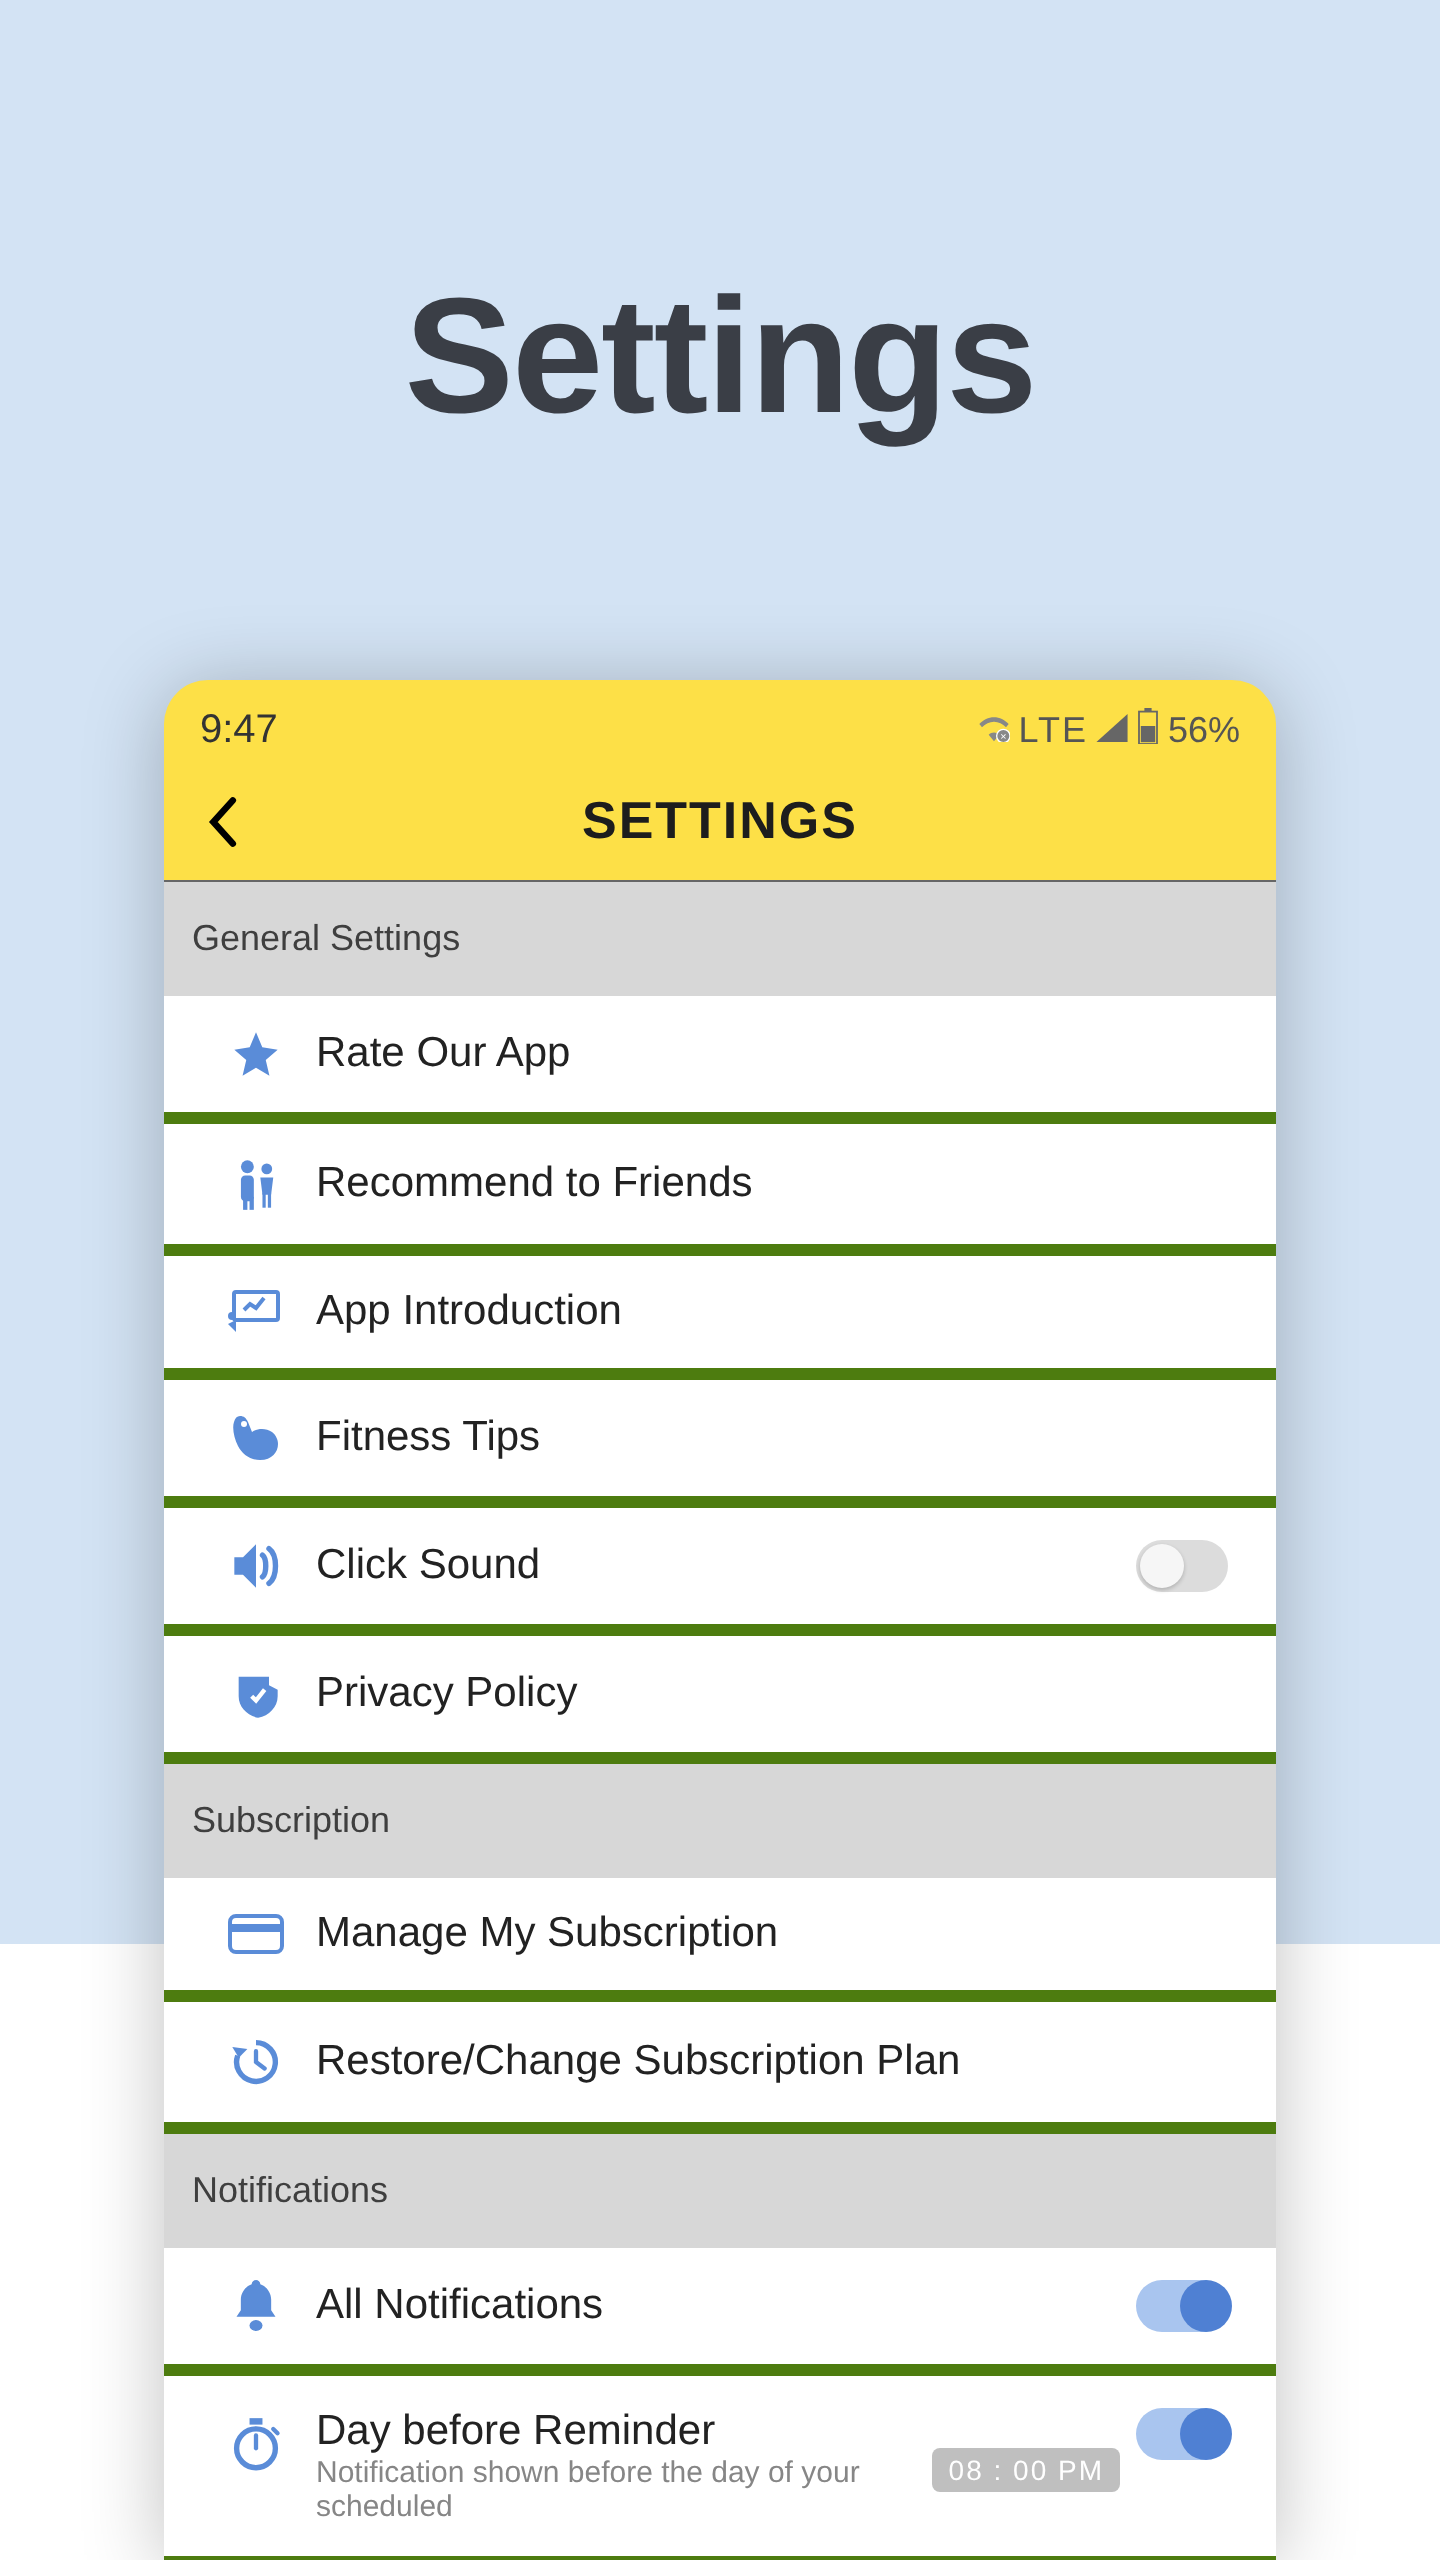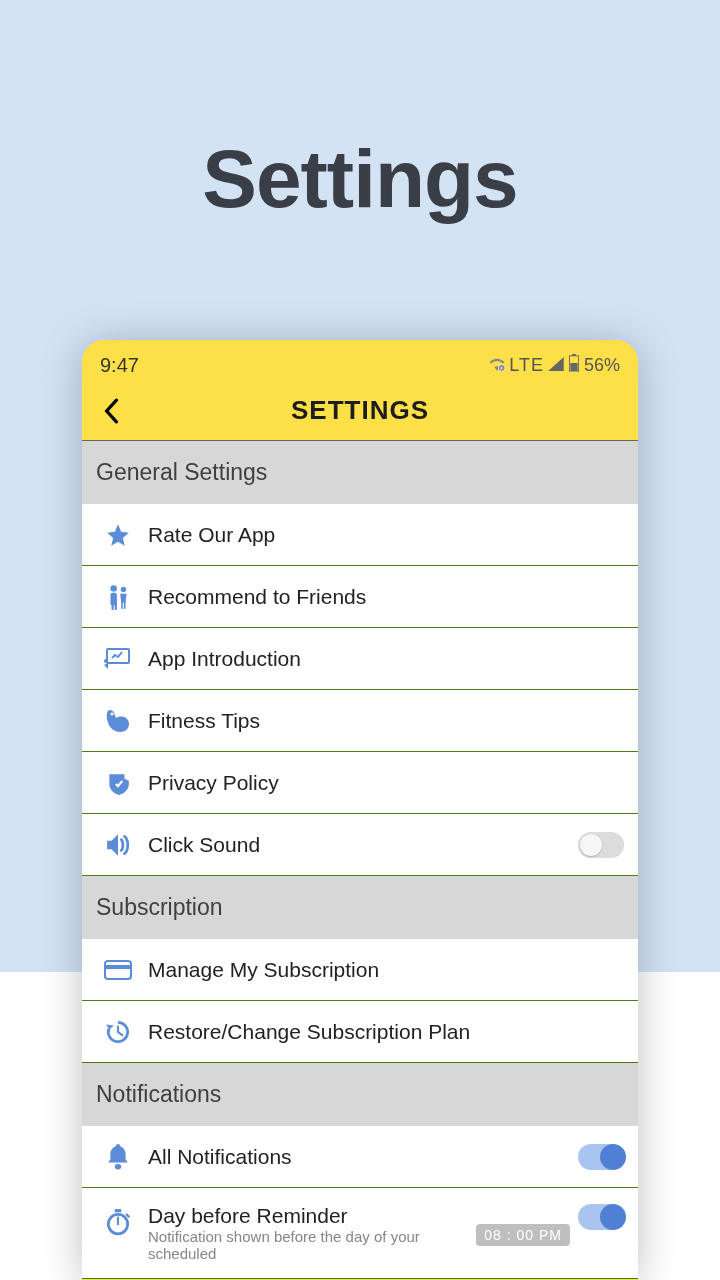--- a/index.html
+++ b/index.html
@@ -61,28 +61,28 @@
   text-align: center;
   font-size: 26px;
   font-weight: 700;
   letter-spacing: 1px;
   color: #1d1d1d;
   margin-left: -30px;
 }
 .section-header {
   background: #d7d7d7;
   padding: 18px 14px;
-  font-size: 23px;
+  font-size: 18px;
   color: #3f3f3f;
 }
 .row {
   display: flex;
   align-items: center;
-  padding: 16px 14px;
-  border-bottom: 1px solid #4d7c0f;
+  padding: 16px 24px;
+  border-bottom: 6px solid #4d7c0f;
   background: #fff;
   min-height: 62px;
 }
 .row-icon {
   width: 44px;
   display: flex;
   align-items: center;
   justify-content: center;
   color: #5a8cd8;
   flex-shrink: 0;
@@ -212,37 +212,37 @@
       <svg width="28" height="26" viewBox="0 0 28 26">
           <path fill="#5a8cd8" d="M6 2c2 0 3 1 4 3l2 5c3-2 7-2 10 0 2 1.5 3 4 3 6 0 4-3 8-9 8-5 0-9-3-11-7C3 13 2 8 3 5c.5-2 1.5-3 3-3z"></path>
           <circle cx="8" cy="6" r="1.5" fill="#fff"></circle>
         </svg>
     </div>
     <div class="row-label">Fitness Tips</div>
   </div>
 
   <div class="row">
     <div class="row-icon">
+      <svg width="26" height="24" viewBox="0 0 24 22">
+          <path fill="#5a8cd8" d="M2 7h4l6-6v20l-6-6H2z"></path>
+          <path d="M15 6c2 1.5 2 8.5 0 10M18 3c4 3 4 13 0 16" stroke="#5a8cd8" stroke-width="2.5" fill="none" stroke-linecap="round"></path>
+        </svg>
+    </div>
+    <div class="row-label">Click Sound</div>
+    <div class="toggle off"></div>
+  </div>
+
+  <div class="row">
+    <div class="row-icon">
       <svg width="26" height="26" viewBox="0 0 24 24">
           <path fill="#5a8cd8" d="M4 4h14v4l4 2v3c0 5-4 9-9 10-5-1-9-5-9-10V4z"></path>
           <path d="M10 13l2 2 4-5" stroke="#fff" stroke-width="2" fill="none"></path>
         </svg>
     </div>
     <div class="row-label">Privacy Policy</div>
-  </div>
-
-  <div class="row">
-    <div class="row-icon">
-      <svg width="26" height="24" viewBox="0 0 24 22">
-          <path fill="#5a8cd8" d="M2 7h4l6-6v20l-6-6H2z"></path>
-          <path d="M15 6c2 1.5 2 8.5 0 10M18 3c4 3 4 13 0 16" stroke="#5a8cd8" stroke-width="2.5" fill="none" stroke-linecap="round"></path>
-        </svg>
-    </div>
-    <div class="row-label">Click Sound</div>
-    <div class="toggle off"></div>
   </div>
 
   <div class="section-header">Subscription</div>
 
   <div class="row">
     <div class="row-icon">
       <svg width="28" height="22" viewBox="0 0 28 20">
           <rect x="1" y="1" width="26" height="18" rx="3" fill="none" stroke="#5a8cd8" stroke-width="2"></rect>
           <rect x="1" y="5" width="26" height="4" fill="#5a8cd8"></rect>
         </svg>

